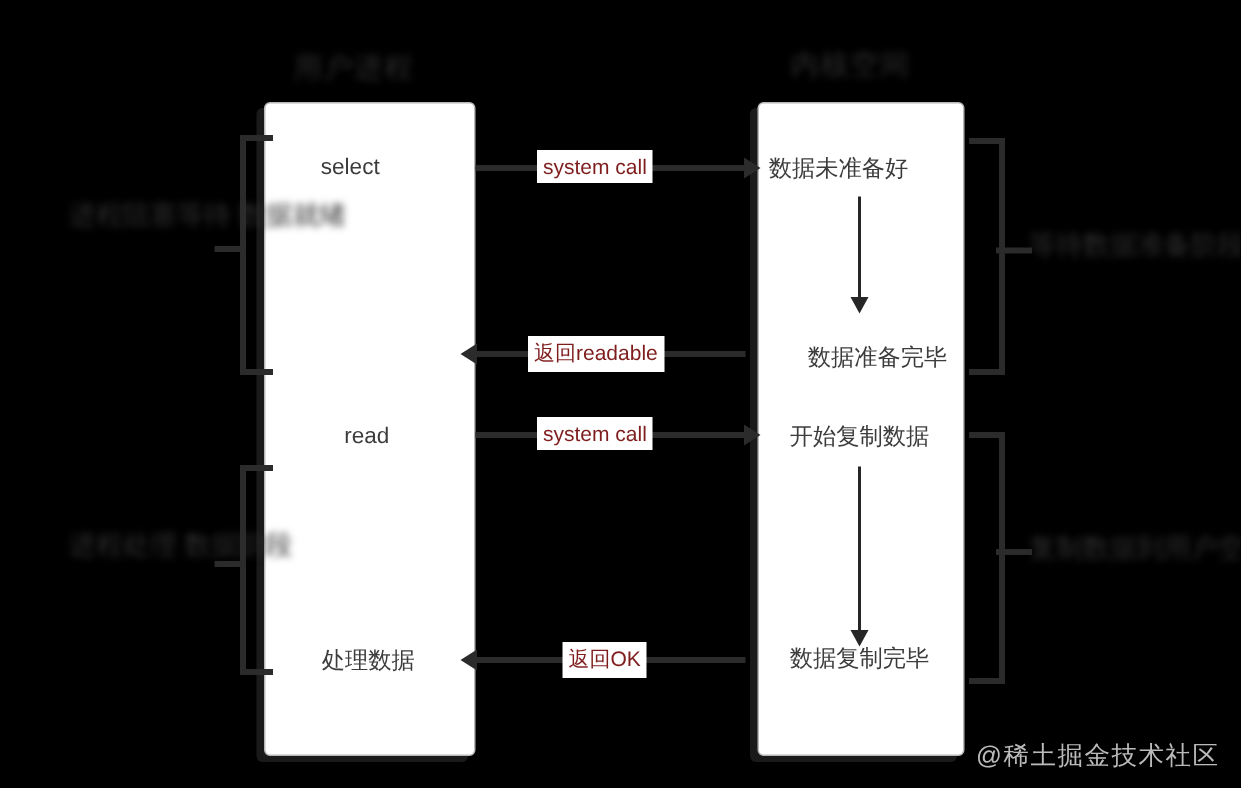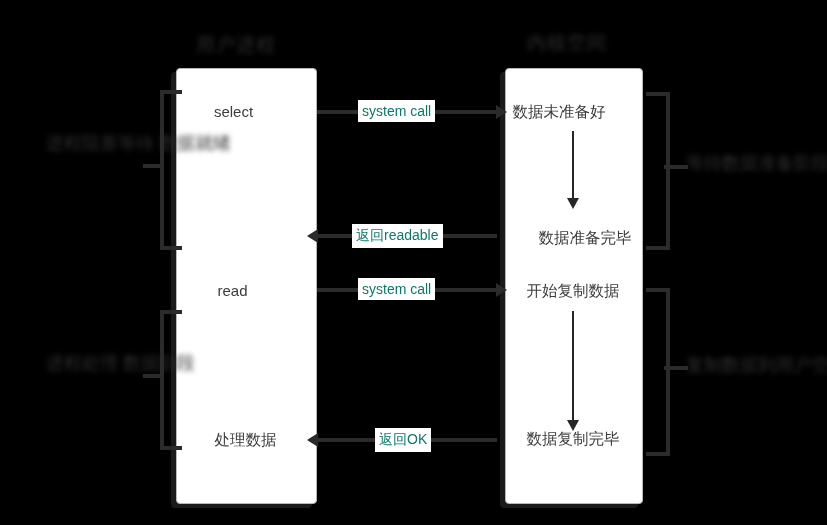--- a/index.html
+++ b/index.html
@@ -40,21 +40,21 @@
   .panel-text{
     position:absolute;
     color:#3c3c3c;
     font-size:15px;
     white-space:nowrap;
     text-align:center;
   }
   .panel-text.cn{font-size:15.5px;}
 
   #t-select   {left:176px;top:103px;width:115px;}
-  #t-read     {left:172px;top:282px;width:121px;}
+  #t-read     {left:184px;top:282px;width:121px;}
   #t-process  {left:176px;top:430px;width:139px;}
 
   #k-notready {left:505px;top:102px;width:108px;}
   #k-ready    {left:505px;top:228px;width:160px;}
   #k-copystart{left:505px;top:281px;width:136px;}
   #k-copydone {left:505px;top:429px;width:136px;}
 
   
   .v-arrow{position:absolute;width:2px;background:#262626;}
   .v-arrow::after{
@@ -85,21 +85,21 @@
   }
   #hl-1{left:317px;top:110px;width:180px;}
   #hl-2{left:317px;top:234px;width:180px;}
   #hl-3{left:317px;top:288px;width:180px;}
   #hl-4{left:317px;top:438px;width:180px;}
 
   
   .h-label{
     position:absolute;
     background:#ffffff;
-    color:#0f766e;
+    color:#7f1d1d;
     font-size:14px;
     white-space:nowrap;
     padding:3px 4px;
     text-align:center;
   }
   #lbl-syscall-1{left:358px;top:100px;}
   #lbl-readable {left:352px;top:224px;}
   #lbl-syscall-2{left:358px;top:278px;}
   #lbl-ok       {left:375px;top:428px;}
 
@@ -192,14 +192,15 @@
   <div class="stub" id="stub-rt"></div>
   <div class="stub" id="stub-rb"></div>
 
   <div class="side-caption" id="cap-left-top">进程阻塞等待
 数据就绪</div>
   <div class="side-caption" id="cap-left-bottom">进程处理
 数据阶段</div>
   <div class="side-caption" id="cap-right-top">等待数据准备阶段</div>
   <div class="side-caption" id="cap-right-bottom">复制数据到用户空间</div>
 
+  <div id="watermark">@稀土掘金技术社区</div>
 
 </div>
 
 </body></html>

